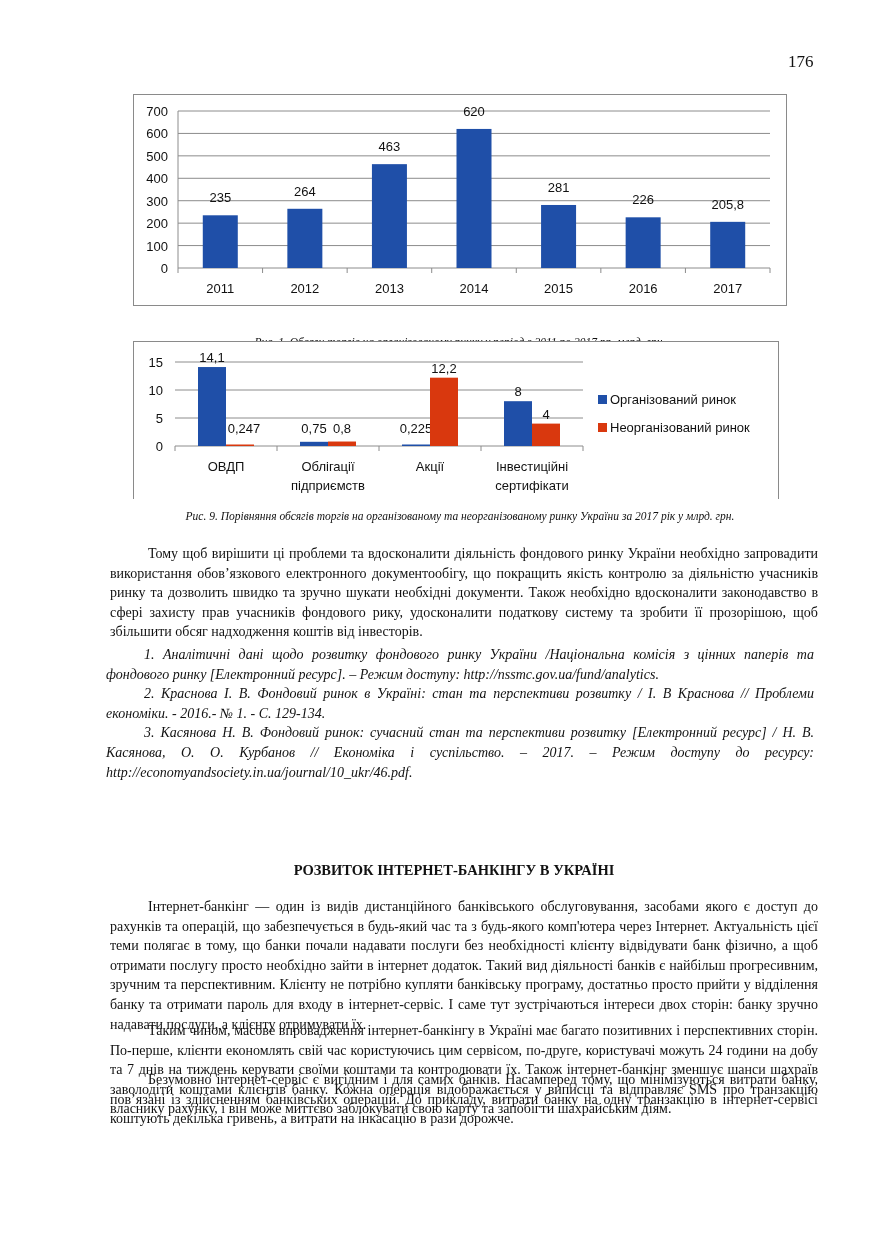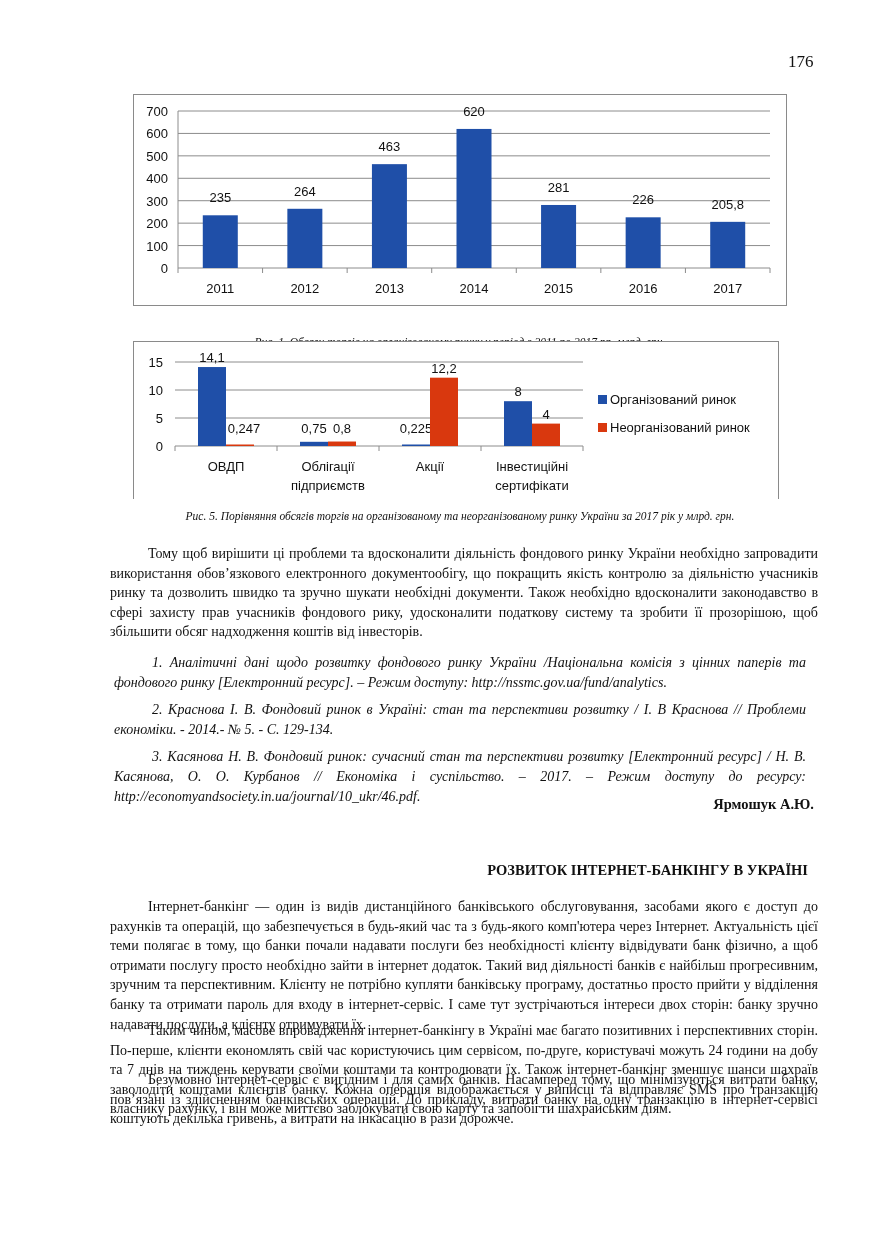--- a/index.html
+++ b/index.html
@@ -14,27 +14,27 @@
   .chart-box text { font-family: "Liberation Sans", "DejaVu Sans", sans-serif; }
 
   .caption { position: absolute; left: 100px; width: 720px; text-align: center;
              font-style: italic; font-size: 11.5px; }
 
   .para { position: absolute; left: 106px; width: 708px; font-size: 14px; line-height: 19.6px;
           text-align: justify; margin: 4px; }
   .para .indent { display: inline-block; width: 38px; }
   .refs { position: absolute; left: 106px; width: 708px; font-size: 14px; line-height: 19.6px;
           font-style: italic; text-align: justify; }
-  .refs p { margin: 8px; }
+  .refs p { margin: 0; }
   .refs .indent { display: inline-block; width: 38px; }
 
   .author-block { position: absolute; right: 62px; top: 794px; text-align: right; font-size: 14.5px; line-height: 20px; }
   .author-block .bold { font-weight: bold; }
   .author-block .ital { font-style: italic; }
-  .section-title { position: absolute; left: 88px; width: 720px; top: 862px; text-align: right;
+  .section-title { position: absolute; left: 94px; width: 720px; top: 862px; text-align: center;
                    font-weight: bold; font-size: 14.5px; }
 </style>
 </head>
 <body>
 
 <div class="page-number">176</div>
 
 <div class="chart-box" id="chart1">
   <svg id="svg1" width="652" height="210">
       <line x1="44" x2="636" y1="173" y2="173" stroke="#8c8c8c" stroke-width="1"></line>
@@ -123,31 +123,30 @@
       <rect x="398" y="81.6" width="28" height="22.4" fill="#d9380e"></rect>
       <text x="412" y="76.6" text-anchor="middle" font-size="13" fill="#111">4</text>
       <text x="398" y="129" text-anchor="middle" font-size="13" fill="#111">Інвестиційні</text>
       <text x="398" y="148" text-anchor="middle" font-size="13" fill="#111">сертифікати</text>
       <rect x="464" y="53" width="9" height="9" fill="#1f4fa8"></rect>
       <text x="476" y="62" font-size="13" fill="#111">Організований ринок</text>
       <rect x="464" y="81" width="9" height="9" fill="#d9380e"></rect>
       <text x="476" y="90" font-size="13" fill="#111">Неорганізований ринок</text>
     </svg>
 </div>
-<div class="caption" style="top:510px;">Рис. 5. Порівняння обсягів торгів на організованому та неорганізованому ринку України за 2017 рік у млрд. грн.</div>
+<div class="caption" style="top:510px;">Рис. 9. Порівняння обсягів торгів на організованому та неорганізованому ринку України за 2017 рік у млрд. грн.</div>
 
 <p class="para" style="top:540px;"><span class="indent"></span><span>Тому щоб вирішити ці проблеми та вдосконалити діяльність фондового ринку України необхідно запровадити використання обов’язкового електронного документообігу, що покращить якість контролю за діяльністю учасників ринку та дозволить швидко та зручно шукати необхідні документи. Також необхідно вдосконалити законодавство в сфері захисту прав учасників фондового рику, удосконалити податкову систему та зробити її прозорішою, щоб збільшити обсяг надходження коштів від інвесторів.</span></p>
 
 <div class="refs" style="top:645px;">
   <p><span class="indent"></span><span>1. Аналітичні дані щодо розвитку фондового ринку України /Національна комісія з цінних паперів та фондового ринку [Електронний ресурс]. – Режим доступу: http://nssmc.gov.ua/fund/analytics.</span></p>
-  <p><span class="indent"></span><span>2.  Краснова І. В. Фондовий ринок в Україні: стан та перспективи розвитку / І. В Краснова // Проблеми економіки. - 2014.- № 5. - С. 129-134.</span></p>
+  <p><span class="indent"></span><span>2.  Краснова І. В. Фондовий ринок в Україні: стан та перспективи розвитку / І. В Краснова // Проблеми економіки. - 2016.- № 1. - С. 129-134.</span></p>
   <p><span class="indent"></span><span>3. Касянова Н. В. Фондовий ринок: сучасний стан та перспективи розвитку [Електронний ресурс] / Н. В. Касянова, О. О. Курбанов // Економіка і суспільство. – 2017. – Режим доступу до ресурсу: http://economyandsociety.in.ua/journal/10_ukr/46.pdf.</span></p>
 </div>
 
 <div class="author-block">
-  <div class="bold">Ярмошук А.Ю.</div>
 </div>
 
 <div class="section-title">РОЗВИТОК ІНТЕРНЕТ-БАНКІНГУ В УКРАЇНІ</div>
 
 <p class="para" style="top:893px;"><span class="indent"></span><span>Інтернет-банкінг — один із видів дистанційного банківського обслуговування, засобами якого є доступ до рахунків та операцій, що забезпечується в будь-який час та з будь-якого комп'ютера через Інтернет. Актуальність цієї теми полягає в тому, що банки почали надавати послуги без необхідності клієнту відвідувати банк фізично, а щоб отримати послугу просто необхідно зайти в інтернет додаток. Такий вид діяльності банків є найбільш прогресивним, зручним та перспективним. Клієнту не потрібно купляти банківську програму, достатньо просто прийти у відділення банку та отримати пароль для входу в інтернет-сервіс. І саме тут зустрічаються інтереси двох сторін: банку зручно надавати послуги, а клієнту отримувати їх.</span></p>
 <p class="para" style="top:1017px;"><span class="indent"></span><span>Таким чином, масове впровадження інтернет-банкінгу в Україні має багато позитивних і перспективних сторін. По-перше, клієнти економлять свій час користуючись цим сервісом, по-друге, користувачі можуть 24 години на добу та 7 днів на тиждень керувати своїми коштами та контролювати їх. Також інтернет-банкінг зменшує шанси шахраїв заволодіти коштами клієнтів банку. Кожна операція відображається у виписці та відправляє SMS про транзакцію власнику рахунку, і він може миттєво заблокувати свою карту та запобігти шахрайським діям.</span></p>
 <p class="para" style="top:1066px;"><span class="indent"></span><span>Безумовно інтернет-сервіс є вигідним і для самих банків. Насамперед тому, що мінімізуються витрати банку, пов’язані із здійсненням банківських операцій. До прикладу, витрати банку на одну транзакцію в інтернет-сервісі коштують декілька гривень, а витрати на інкасацію в рази дорожче.</span></p>
 
 </body></html>

